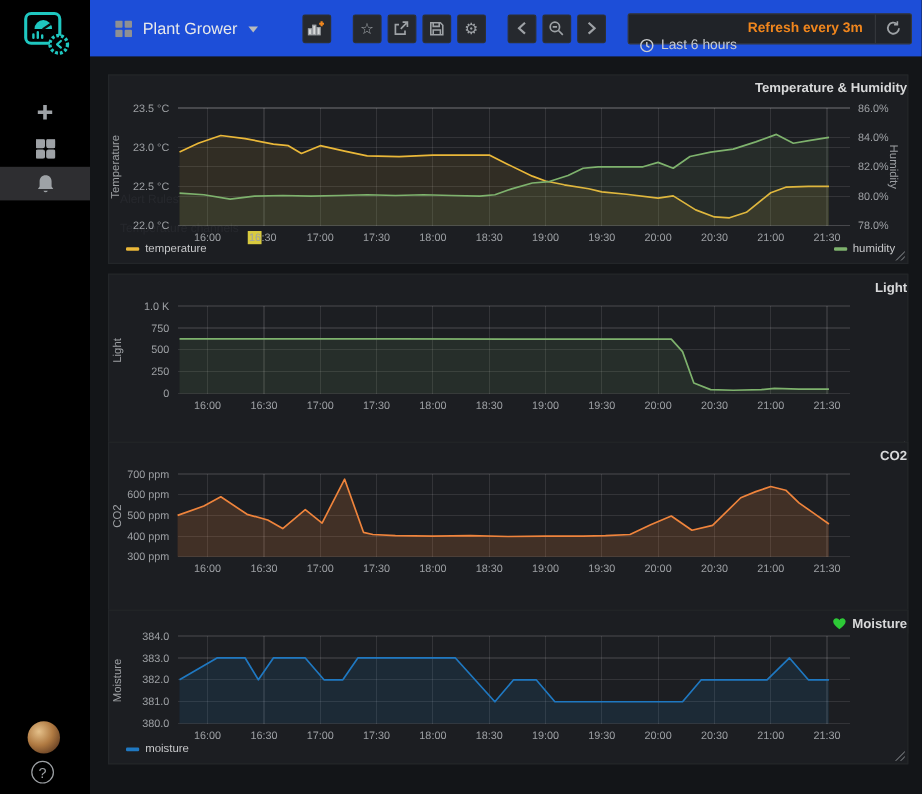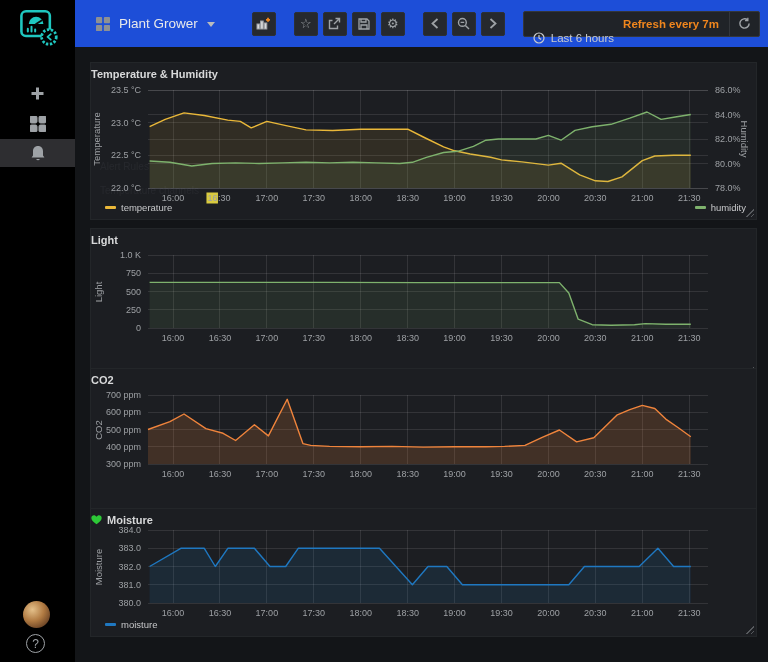--- a/index.html
+++ b/index.html
@@ -35,21 +35,21 @@
   .picker .rbtn { width:30px; height:24px; border-left:1px solid #33363b; display:flex;
                   align-items:center; justify-content:center; cursor:pointer; }
   
   .panel { position:absolute; left:90px; width:667px; background:#1c1e22; border:1px solid #232629; }
   .p0 { top:62px;  height:158px; }
   .p1 { top:228px; height:150px; }
   .p2 { top:368px; height:160px; }
   .p3 { top:508px; height:129px; }
   .panel-title { position:absolute; top:5px; left:0; right:0; text-align:center; font-size:11px;
                  font-weight:bold; color:#d8d9da; cursor:pointer; display:flex; align-items:center;
-                 justify-content:flex-start; gap:5px; }
+                 justify-content:flex-end; gap:5px; }
   .chart { position:absolute; left:0; top:0; }
   svg.chart text { fill:#9da0a4; font-size:9px; font-family:"Liberation Sans", sans-serif; }
   svg.chart line.grid { stroke:rgba(255,255,255,0.10); stroke-width:1; shape-rendering:crispEdges; }
   .legend { position:absolute; left:14px; right:10px; bottom:5px; height:13px; display:flex;
             align-items:center; font-size:9.5px; color:#c7c8ca; }
   .legend-item { display:flex; align-items:center; gap:5px; margin-right:16px; cursor:pointer; }
   .legend-item.right { margin-left:auto; margin-right:0; }
   .legend-item i { display:block; width:11px; height:3px; border-radius:1px; }
   .yl { position:absolute; font-size:9.5px; color:#9da0a4; width:80px; height:12px; line-height:12px;
         text-align:center; transform:rotate(-90deg); }
@@ -151,21 +151,21 @@
     </div>
     <span class="tgap"></span>
     <div class="picker">
       <span class="range">
         <svg width="12" height="12" viewBox="0 0 12 12" fill="none" stroke="#c9cbcd" stroke-width="1.2">
           <circle cx="6" cy="6" r="5"></circle>
             <path d="M6 3v3.2l2.2 1.2"></path>
         </svg>
         <span>Last 6 hours</span>
       </span>
-      <span class="refresh-label">Refresh every 7m</span>
+      <span class="refresh-label">Refresh every 3m</span>
       <span class="rbtn">
         <svg width="13" height="13" viewBox="0 0 14 14" fill="none" stroke="#9ea2a6" stroke-width="1.6">
           <path d="M12 7a5 5 0 1 1-1.6-3.7"></path>
           <path d="M10.6 0.8v3h-3" stroke-width="1.4"></path>
         </svg>
       </span>
     </div>
   </div>
 </div>
 

